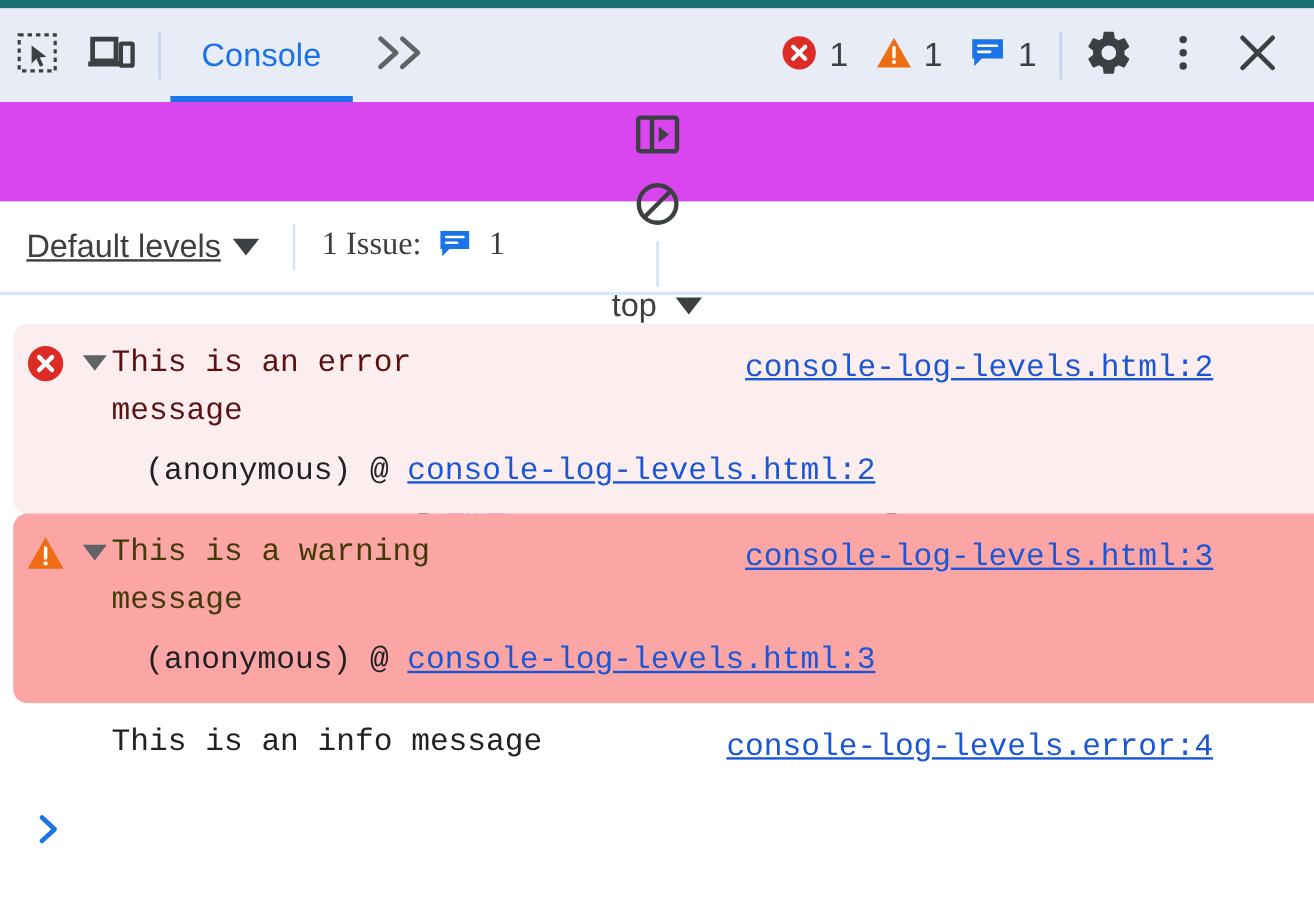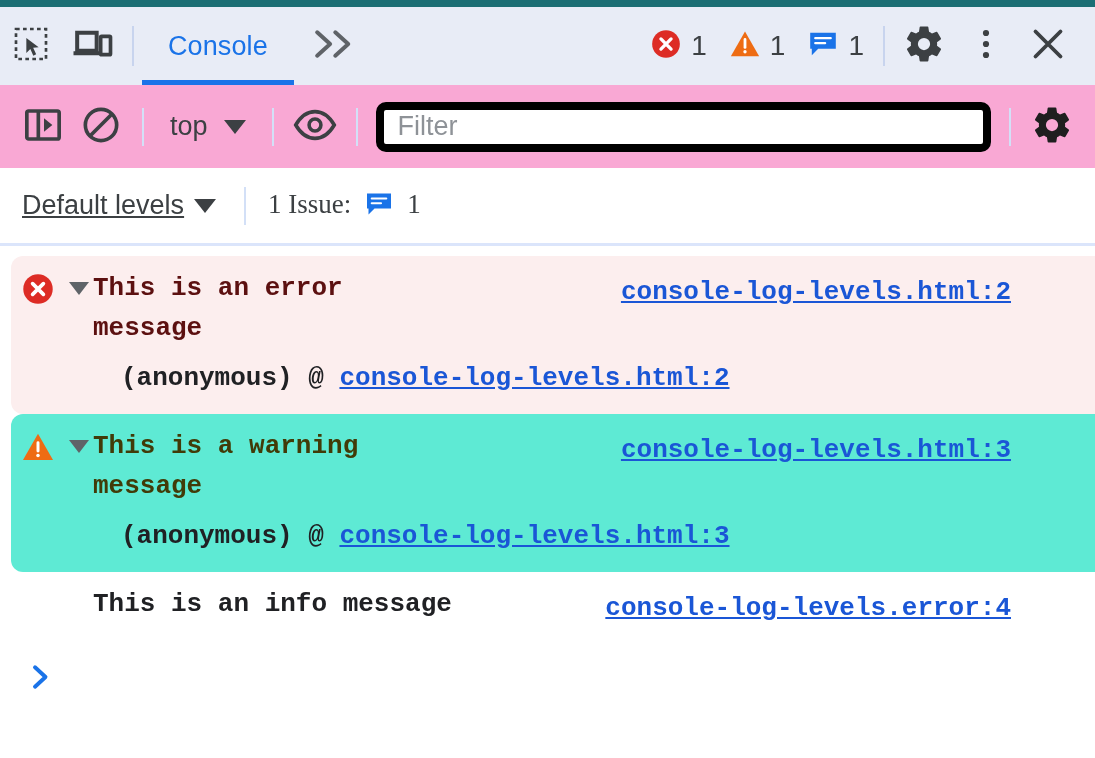--- a/index.html
+++ b/index.html
@@ -93,25 +93,26 @@
     cursor: pointer;
   }
   .count-num {
     font-size: 28px;
     color: #3c4043;
   }
 
   
   .filterbar {
     height: 83px;
-    background: #f9a8d4;
+    background: #d946ef;
     display: flex;
     align-items: center;
     padding: 0 14px;
     box-sizing: border-box;
+    flex-direction: column;
   }
   .fb-btn {
     width: 58px;
     height: 58px;
     display: flex;
     align-items: center;
     justify-content: center;
     cursor: pointer;
     flex: none;
   }
@@ -200,39 +201,38 @@
     color: #3c4043;
   }
   .issues-count {
     font-size: 27px;
     color: #3c4043;
   }
 
   
   .console-area {
     background: #ffffff;
-    padding-top: 10px;
-    font-weight: bold;
+    padding-top: 24px;
   }
   .msg {
     position: relative;
     font-family: "Liberation Mono", monospace;
     font-size: 26px;
     line-height: 40px;
     padding: 12px 0 16px 0;
     box-sizing: border-box;
   }
   .msg-error {
     background: #fceeee;
     margin-left: 11px;
     border-radius: 12px 0 0 12px;
     color: #5c1010;
   }
   .msg-warning {
-    background: #5eead4;
+    background: #fca5a5;
     margin-left: 11px;
     border-radius: 12px 0 0 12px;
     color: #413b08;
   }
   .msg-info {
     background: #ffffff;
     margin-left: 11px;
     color: #202124;
   }
   .msg-row1 {

